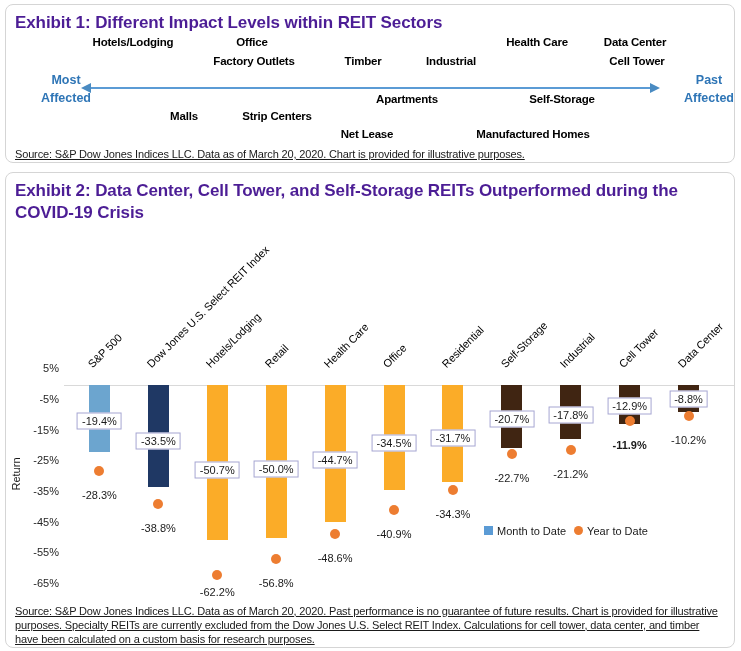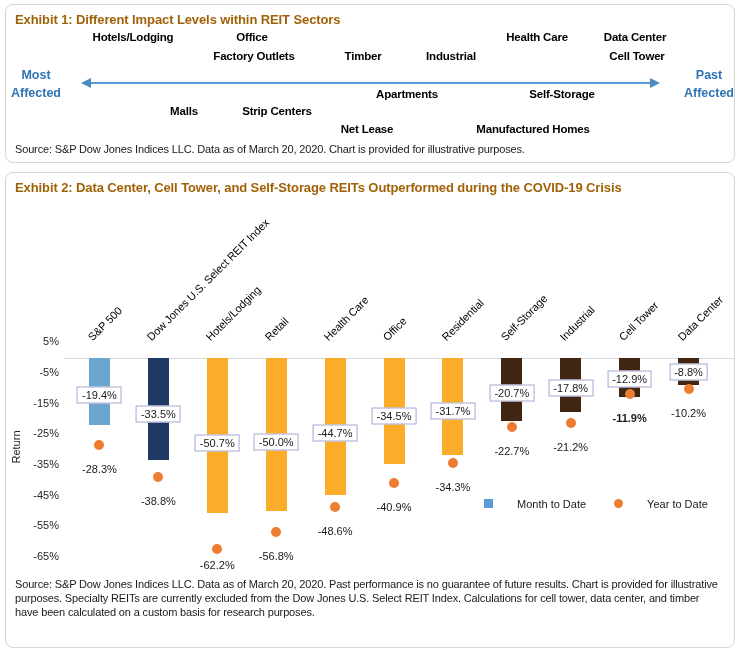--- a/index.html
+++ b/index.html
@@ -1,21 +1,21 @@
 <!DOCTYPE html>
 <html><head>
 <meta charset="utf-8">
 <style>
   html,body { margin:0; padding:0; background:#ffffff; }
   body { width:741px; height:651px; position:relative; font-family:"Liberation Sans", sans-serif; color:#000; }
   .box { position:absolute; left:5px; width:730px; background:#fff; border:1.5px solid #d5d5d5; border-radius:8px; box-sizing:border-box; overflow:visible; }
   #exhibit1-box { top:4px; height:159px; }
   #exhibit2-box { top:172px; height:476px; }
-  .extitle { font-size:13px; font-weight:bold; line-height:1.28; letter-spacing:-0.1px; margin:7px 9px 0 9px; color:#a16207; }
-  .source { font-size:11px; line-height:1.28; letter-spacing:-0.15px; color:#1a1a1a; margin:2px 9px 0 9px; }
+  .extitle { font-size:17px; font-weight:bold; line-height:1.28; letter-spacing:-0.1px; margin:7px 9px 0 9px; color:#4c1d95; }
+  .source { font-size:11px; line-height:1.28; letter-spacing:-0.15px; color:#1a1a1a; margin:2px 9px 0 9px;text-decoration:underline; }
 
   
   .spectrum { position:relative; height:109px; margin-top:2px; }
   .sector { position:absolute; transform:translateX(-50%); white-space:nowrap; font-size:11.5px; font-weight:bold; letter-spacing:-0.2px; }
   .endpoint { position:absolute; transform:translateX(-50%); text-align:center; color:#2e75b6; font-size:12.5px; font-weight:bold; line-height:1.45; }
   .arrow-line { position:absolute; left:84px; width:561px; top:51px; height:2px; background:#5b9bd5; }
   .arrowhead { position:absolute; width:0; height:0; border-top:5px solid transparent; border-bottom:5px solid transparent; top:47px; }
   .ah-left  { left:75px;  border-right:10px solid #4a8bc2; }
   .ah-right { left:644px; border-left:10px solid #4a8bc2; }
 
@@ -23,31 +23,31 @@
   .chart { position:relative; height:372px; margin-top:6px; }
   .ylab { position:absolute; left:-12px; top:238px; width:44px; text-align:center; transform:rotate(-90deg); font-size:11px; color:#1a1a1a; }
   .tick { position:absolute; left:0; width:53px; text-align:right; font-size:11px; color:#262626; white-space:nowrap; }
   .zeroline { position:absolute; left:58px; width:670px; top:155px; height:1px; background:#d9d9d9; }
   .cat-anchor { position:absolute; width:0; height:0; }
   .cat-label { position:absolute; left:0; bottom:0; white-space:nowrap; font-size:11px; color:#000; letter-spacing:-0.1px; transform-origin:0 100%; transform:rotate(-45deg); }
   .bar { position:absolute; }
   .vbox { position:absolute; transform:translate(-50%,-50%); background:#fff; border:1px solid #a6a6d2; padding:1px 4px 2px 4px; font-size:11px; color:#1a1a1a; white-space:nowrap; z-index:3; }
   .dot { position:absolute; width:10px; height:10px; border-radius:50%; background:#ed7d31; z-index:2; }
   .dlabel { position:absolute; transform:translateX(-50%); font-size:11px; color:#1a1a1a; white-space:nowrap; }
-  .legend { position:absolute; left:478px; top:295px; display:flex; align-items:center; font-size:11px; color:#1a1a1a;gap:20px; }
+  .legend { position:absolute; left:478px; top:295px; display:flex; align-items:center; font-size:11px; color:#1a1a1a; }
   .lg-sq { width:9px; height:9px; background:#5b9bd5; display:inline-block; margin-right:4px; }
   .lg-dot { width:9px; height:9px; border-radius:50%; background:#ed7d31; display:inline-block; margin:0 4px 0 8px; }
 </style>
 </head>
 <body>
 
 <section class="box" id="exhibit1-box">
   <div class="extitle">Exhibit 1: Different Impact Levels within REIT Sectors</div>
   <div class="spectrum" id="spectrum">
-    <div class="endpoint" style="left:30px; top:35px;">
+    <div class="endpoint" style="left:60px; top:35px;">
       <div>Most</div>
       <div>Affected</div>
     </div>
     <div class="endpoint" style="left:703px; top:35px;">
       <div>Past</div>
       <div>Affected</div>
     </div>
     <div class="arrow-line"></div>
     <div class="arrowhead ah-left"></div>
     <div class="arrowhead ah-right"></div>

